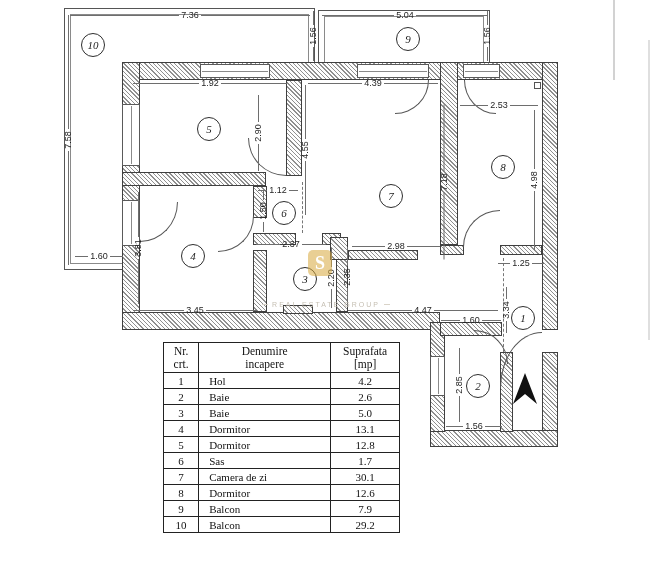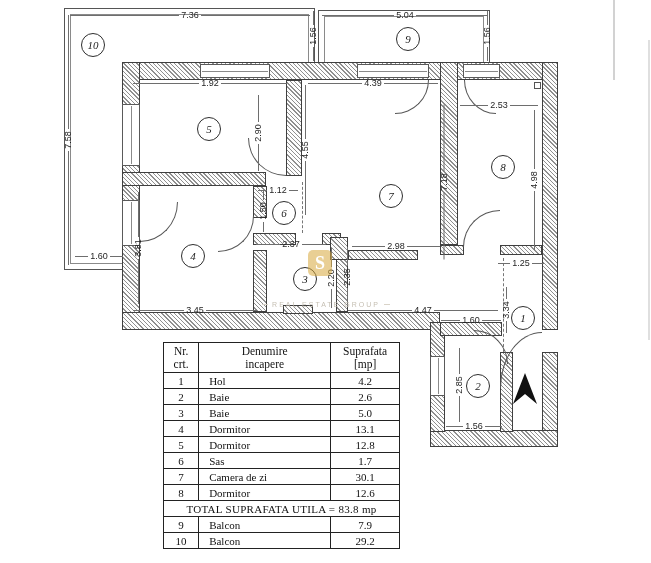--- a/index.html
+++ b/index.html
@@ -209,23 +209,20 @@
     <tr>
           <td class="c-nr">7</td>
           <td class="c-name">Camera de zi</td>
           <td class="c-mp">30.1</td>
         </tr>
     <tr>
           <td class="c-nr">8</td>
           <td class="c-name">Dormitor</td>
           <td class="c-mp">12.6</td>
         </tr>
-    <tr class="t-total">
-          <td colspan="3">TOTAL SUPRAFATA UTILA = 83.8 mp</td>
-        </tr>
     <tr>
           <td class="c-nr">9</td>
           <td class="c-name">Balcon</td>
           <td class="c-mp">7.9</td>
         </tr>
     <tr>
           <td class="c-nr">10</td>
           <td class="c-name">Balcon</td>
           <td class="c-mp">29.2</td>
         </tr>

